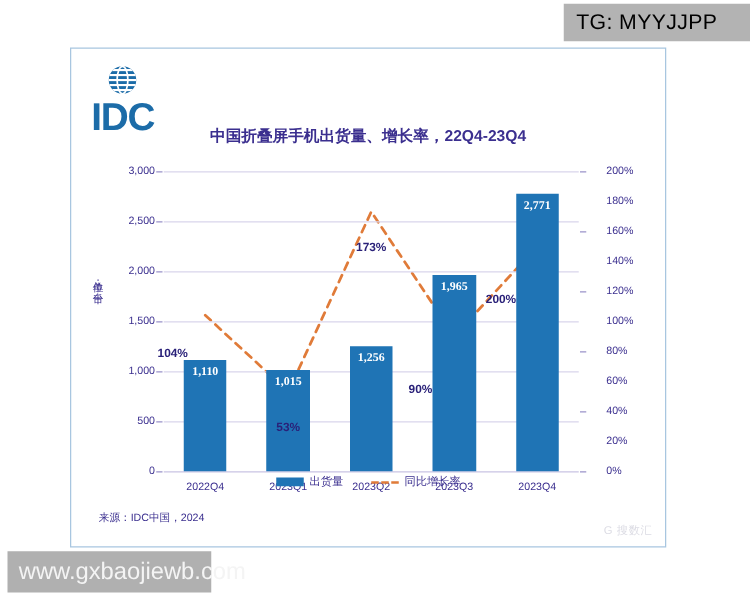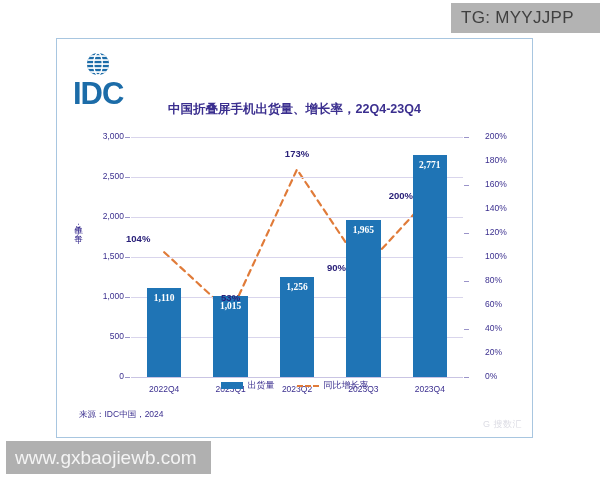--- a/index.html
+++ b/index.html
@@ -16,35 +16,35 @@
   }
 
   
   #tg-tag {
     position: absolute;
     left: 451px;
     top: 3px;
     width: 149px;
     height: 30px;
     background: #b3b3b3;
-    color: #404040;
+    color: #000000;
     font-size: 17px;
     line-height: 30px;
     padding-left: 10px;
     box-sizing: border-box;
     letter-spacing: 0.3px;
     font-family: "Liberation Sans", sans-serif;
   }
 
   
   #site-watermark {
     position: absolute;
     left: 6px;
     top: 441px;
-    width: 205px;
+    width: 163px;
     height: 33px;
     background: #b0b0b0;
     color: #f4f4f4;
     font-size: 19px;
     line-height: 33px;
     padding-left: 9px;
     box-sizing: border-box;
     font-family: "Liberation Sans", sans-serif;
   }
 
@@ -164,20 +164,21 @@
     font-family: Liberation Serif, serif;
   }
   .pct-label {
     position: absolute;
     color: #2a2179;
     font-size: 9.5px;
     font-weight: bold;
     white-space: nowrap;
     transform: translate(-50%, -50%);
     font-family: "Liberation Sans", sans-serif;
+    margin-top: 45px;
   }
   .xtick {
     position: absolute;
     top: 100%;
     margin-top: 7px;
     font-size: 8.5px;
     color: #3b2f8f;
     text-align: center;
     transform: translateX(-50%);
     white-space: nowrap;

